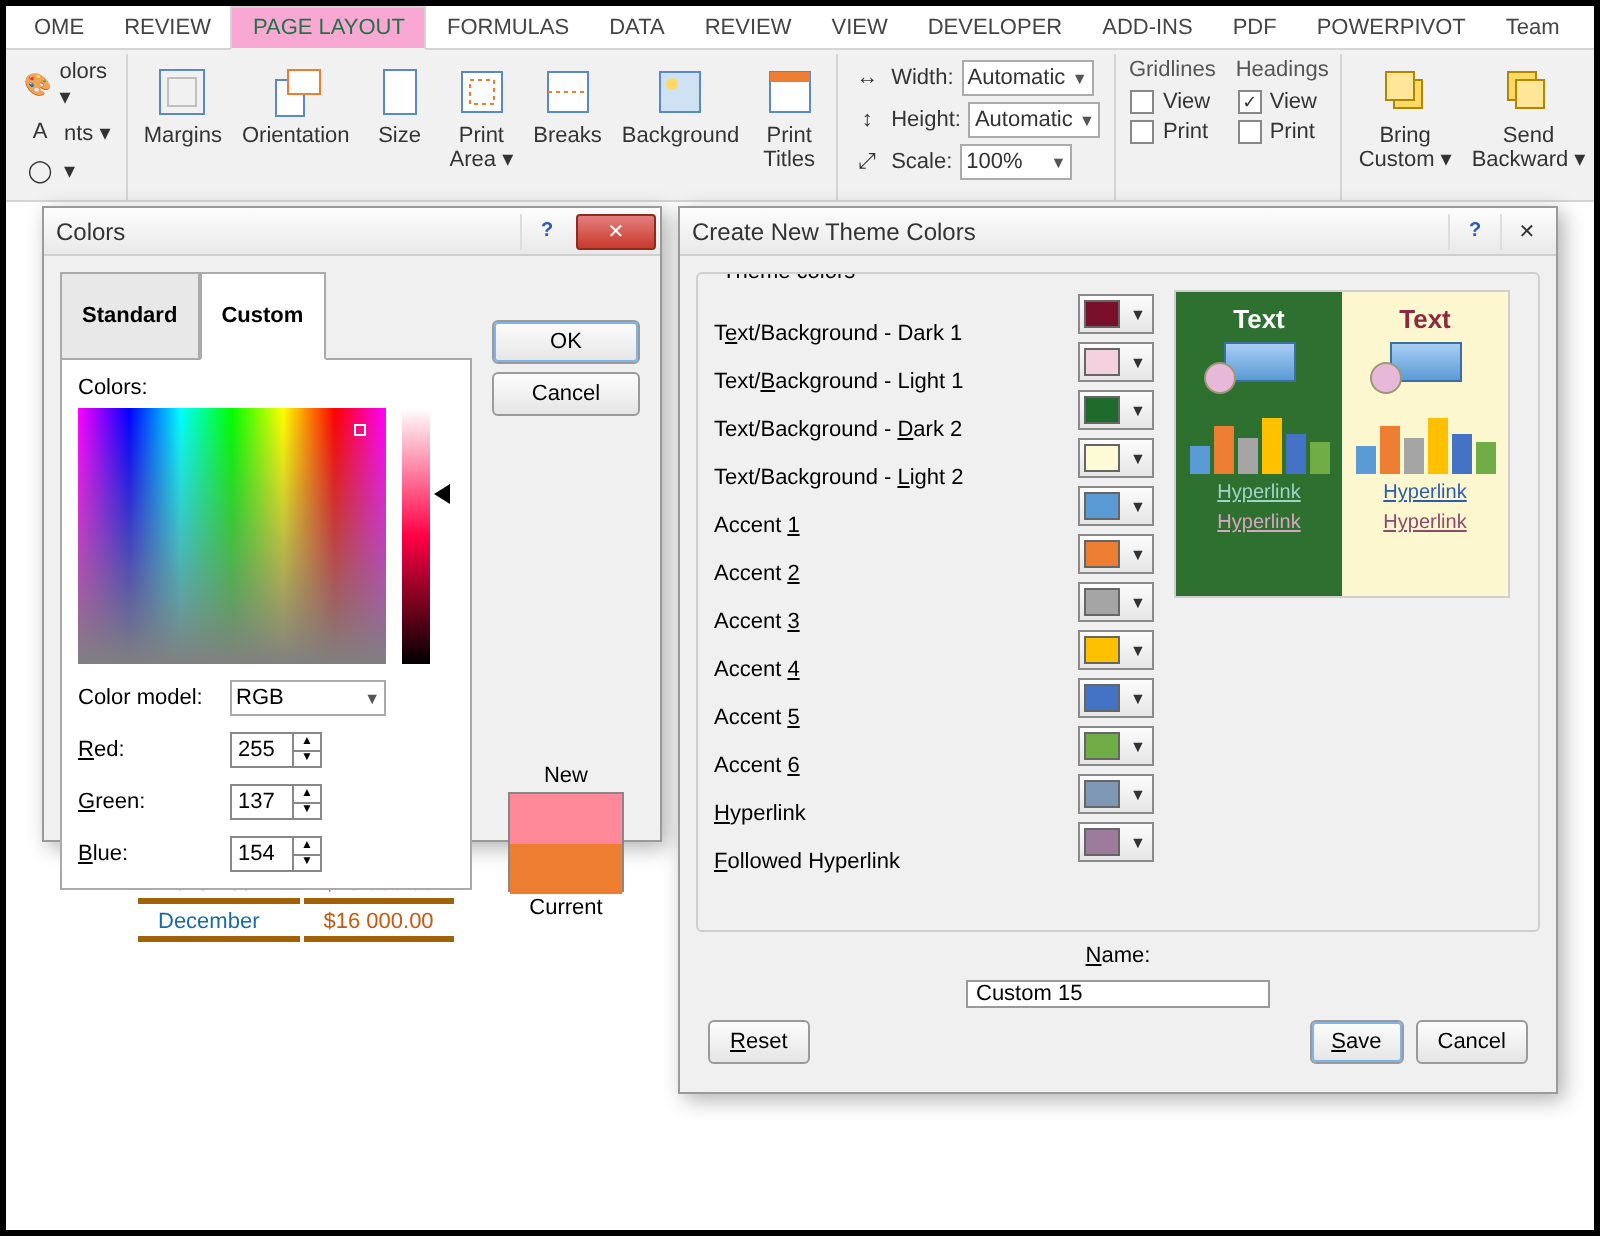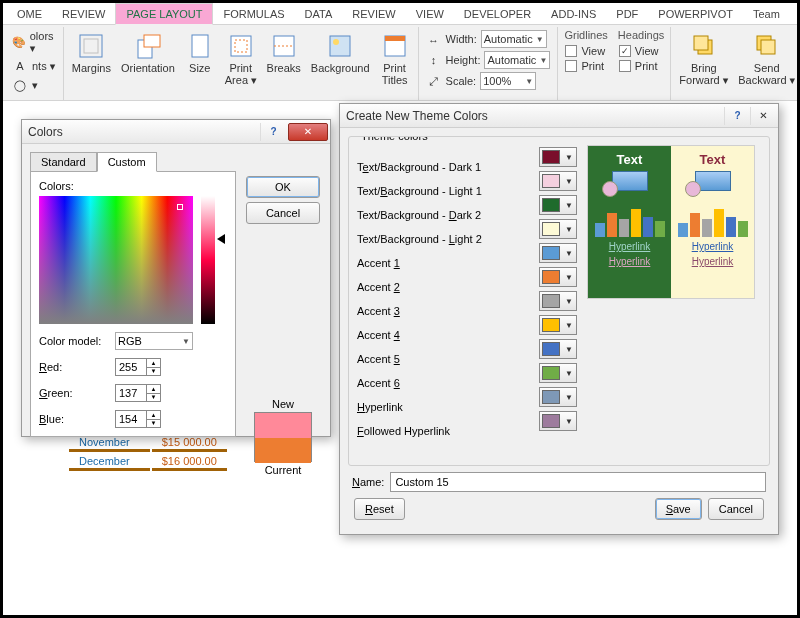--- a/index.html
+++ b/index.html
@@ -124,28 +124,29 @@
   background: linear-gradient(#e37e7e,#c83a2b);
   border: 1px solid #8e2a1f;
   border-radius: 2px;
   color: #fff;
   width: 40px;
   margin-left: 2px;
 }
 .dlg-body { padding: 8px; }
 
 
-.colors-dlg { left: 18px; top: 116px; width: 310px; }
+.colors-dlg { left: 18px; top: 100px; width: 310px; }
 .tabs { display: flex; margin-bottom: -1px; }
 .tab {
-  padding: 3px 10px;
+  padding: 15px 10px;
   border: 1px solid #aaa;
   background: #e8e8e8;
   font-size: 11px;
   cursor: pointer;
+  font-weight: bold;
 }
 .tab.active { background: #fff; border-bottom: 1px solid #fff; }
 .tab-panel {
   border: 1px solid #aaa;
   background: #fff;
   padding: 8px;
   width: 206px;
 }
 .color-spectrum {
   width: 154px; height: 128px;
@@ -234,21 +235,21 @@
 }
 .sample-half { flex:1; padding: 6px 4px; display:flex;flex-direction:column;align-items:center;gap:4px;}
 .sample-half.dark { background: #2e7030; color:#fff;}
 .sample-half.light { background: #fdf7d0; color:#333;}
 .sample-half .t { font-weight:bold; font-size:13px;}
 .shape-rect { width:36px;height:20px;background:linear-gradient(#a9cdf5,#5a9bd5);border:1px solid #3a6fa0; position:relative;}
 .shape-circ { width:16px;height:16px;border-radius:50%;background:#e8b8d8;border:1px solid #997;position:absolute;left:-10px;bottom:-6px;}
 .bars { display:flex;align-items:flex-end;gap:2px;height:34px; margin-top:8px;}
 .bars div { width:10px;}
 .hl { font-size:10px; text-decoration:underline;}
-.name-row { display:flex;align-items:center;gap:6px; margin: 6px 4px;}
+.name-row { display:flex;align-items:center;gap:6px; margin: 6px 4px; flex-direction: column;}
 .name-row input { flex:1;height:20px;border:1px solid #999;padding:0 4px;font-size:11px;}
 .dlg-footer { display:flex; gap:6px; padding: 0 6px 6px 6px; align-items:center;}
 .dlg-footer .spacer { flex:1;}
 </style>
 </head>
 <body>
 
 <div class="app">
 
   <div class="ribbon-tabs" id="ribbon-tabs">
@@ -408,21 +409,21 @@
     <div class="ribbon-group">
         <div class="rg-row">
       <div class="rg-big">
             <span class="ic">
               <svg width="28" height="28">
                 <rect x="8" y="8" width="14" height="14" fill="#ffd966" stroke="#b38600"></rect>
                 <rect x="4" y="4" width="14" height="14" fill="#ffe699" stroke="#b38600"></rect>
               </svg>
             </span>
             <span class="lbl" style="white-space:pre">Bring
-Forward ▾</span>
+Custom ▾</span>
           </div>
       <div class="rg-big">
             <span class="ic">
               <svg width="28" height="28">
                 <rect x="4" y="4" width="14" height="14" fill="#ffd966" stroke="#b38600"></rect>
                 <rect x="8" y="8" width="14" height="14" fill="#ffe699" stroke="#b38600"></rect>
               </svg>
             </span>
             <span class="lbl" style="white-space:pre">Send
 Backward ▾</span>

